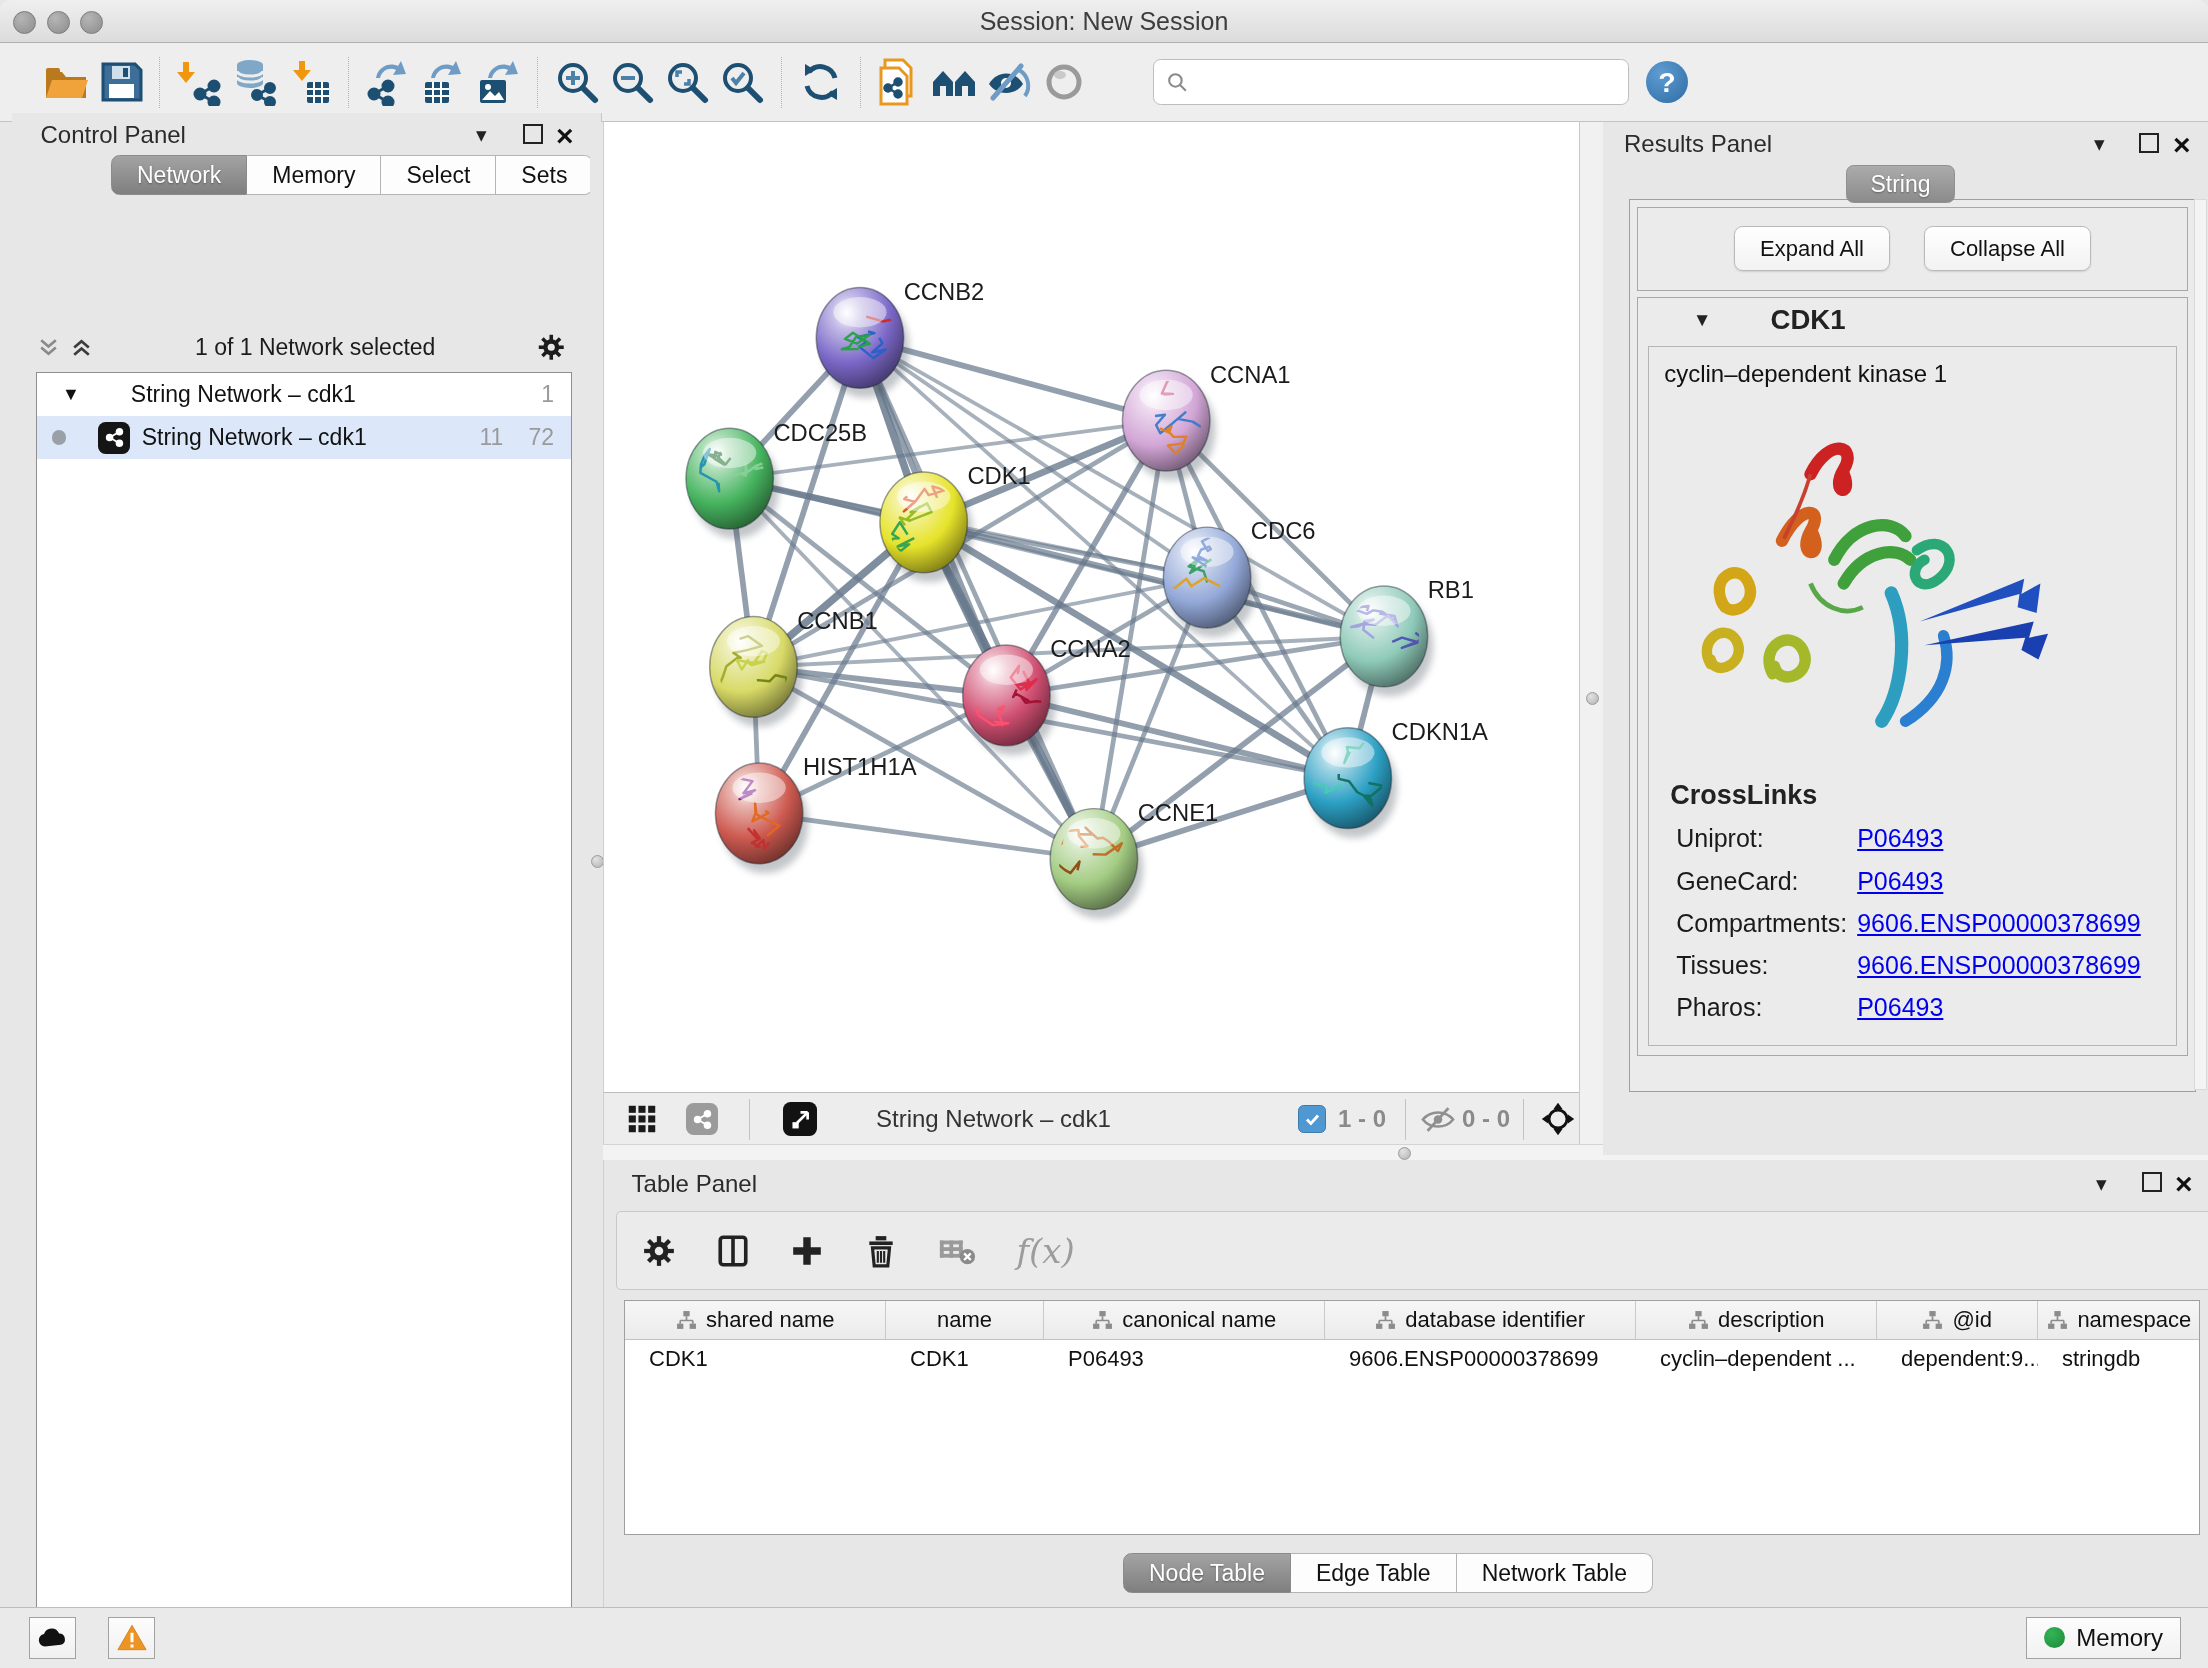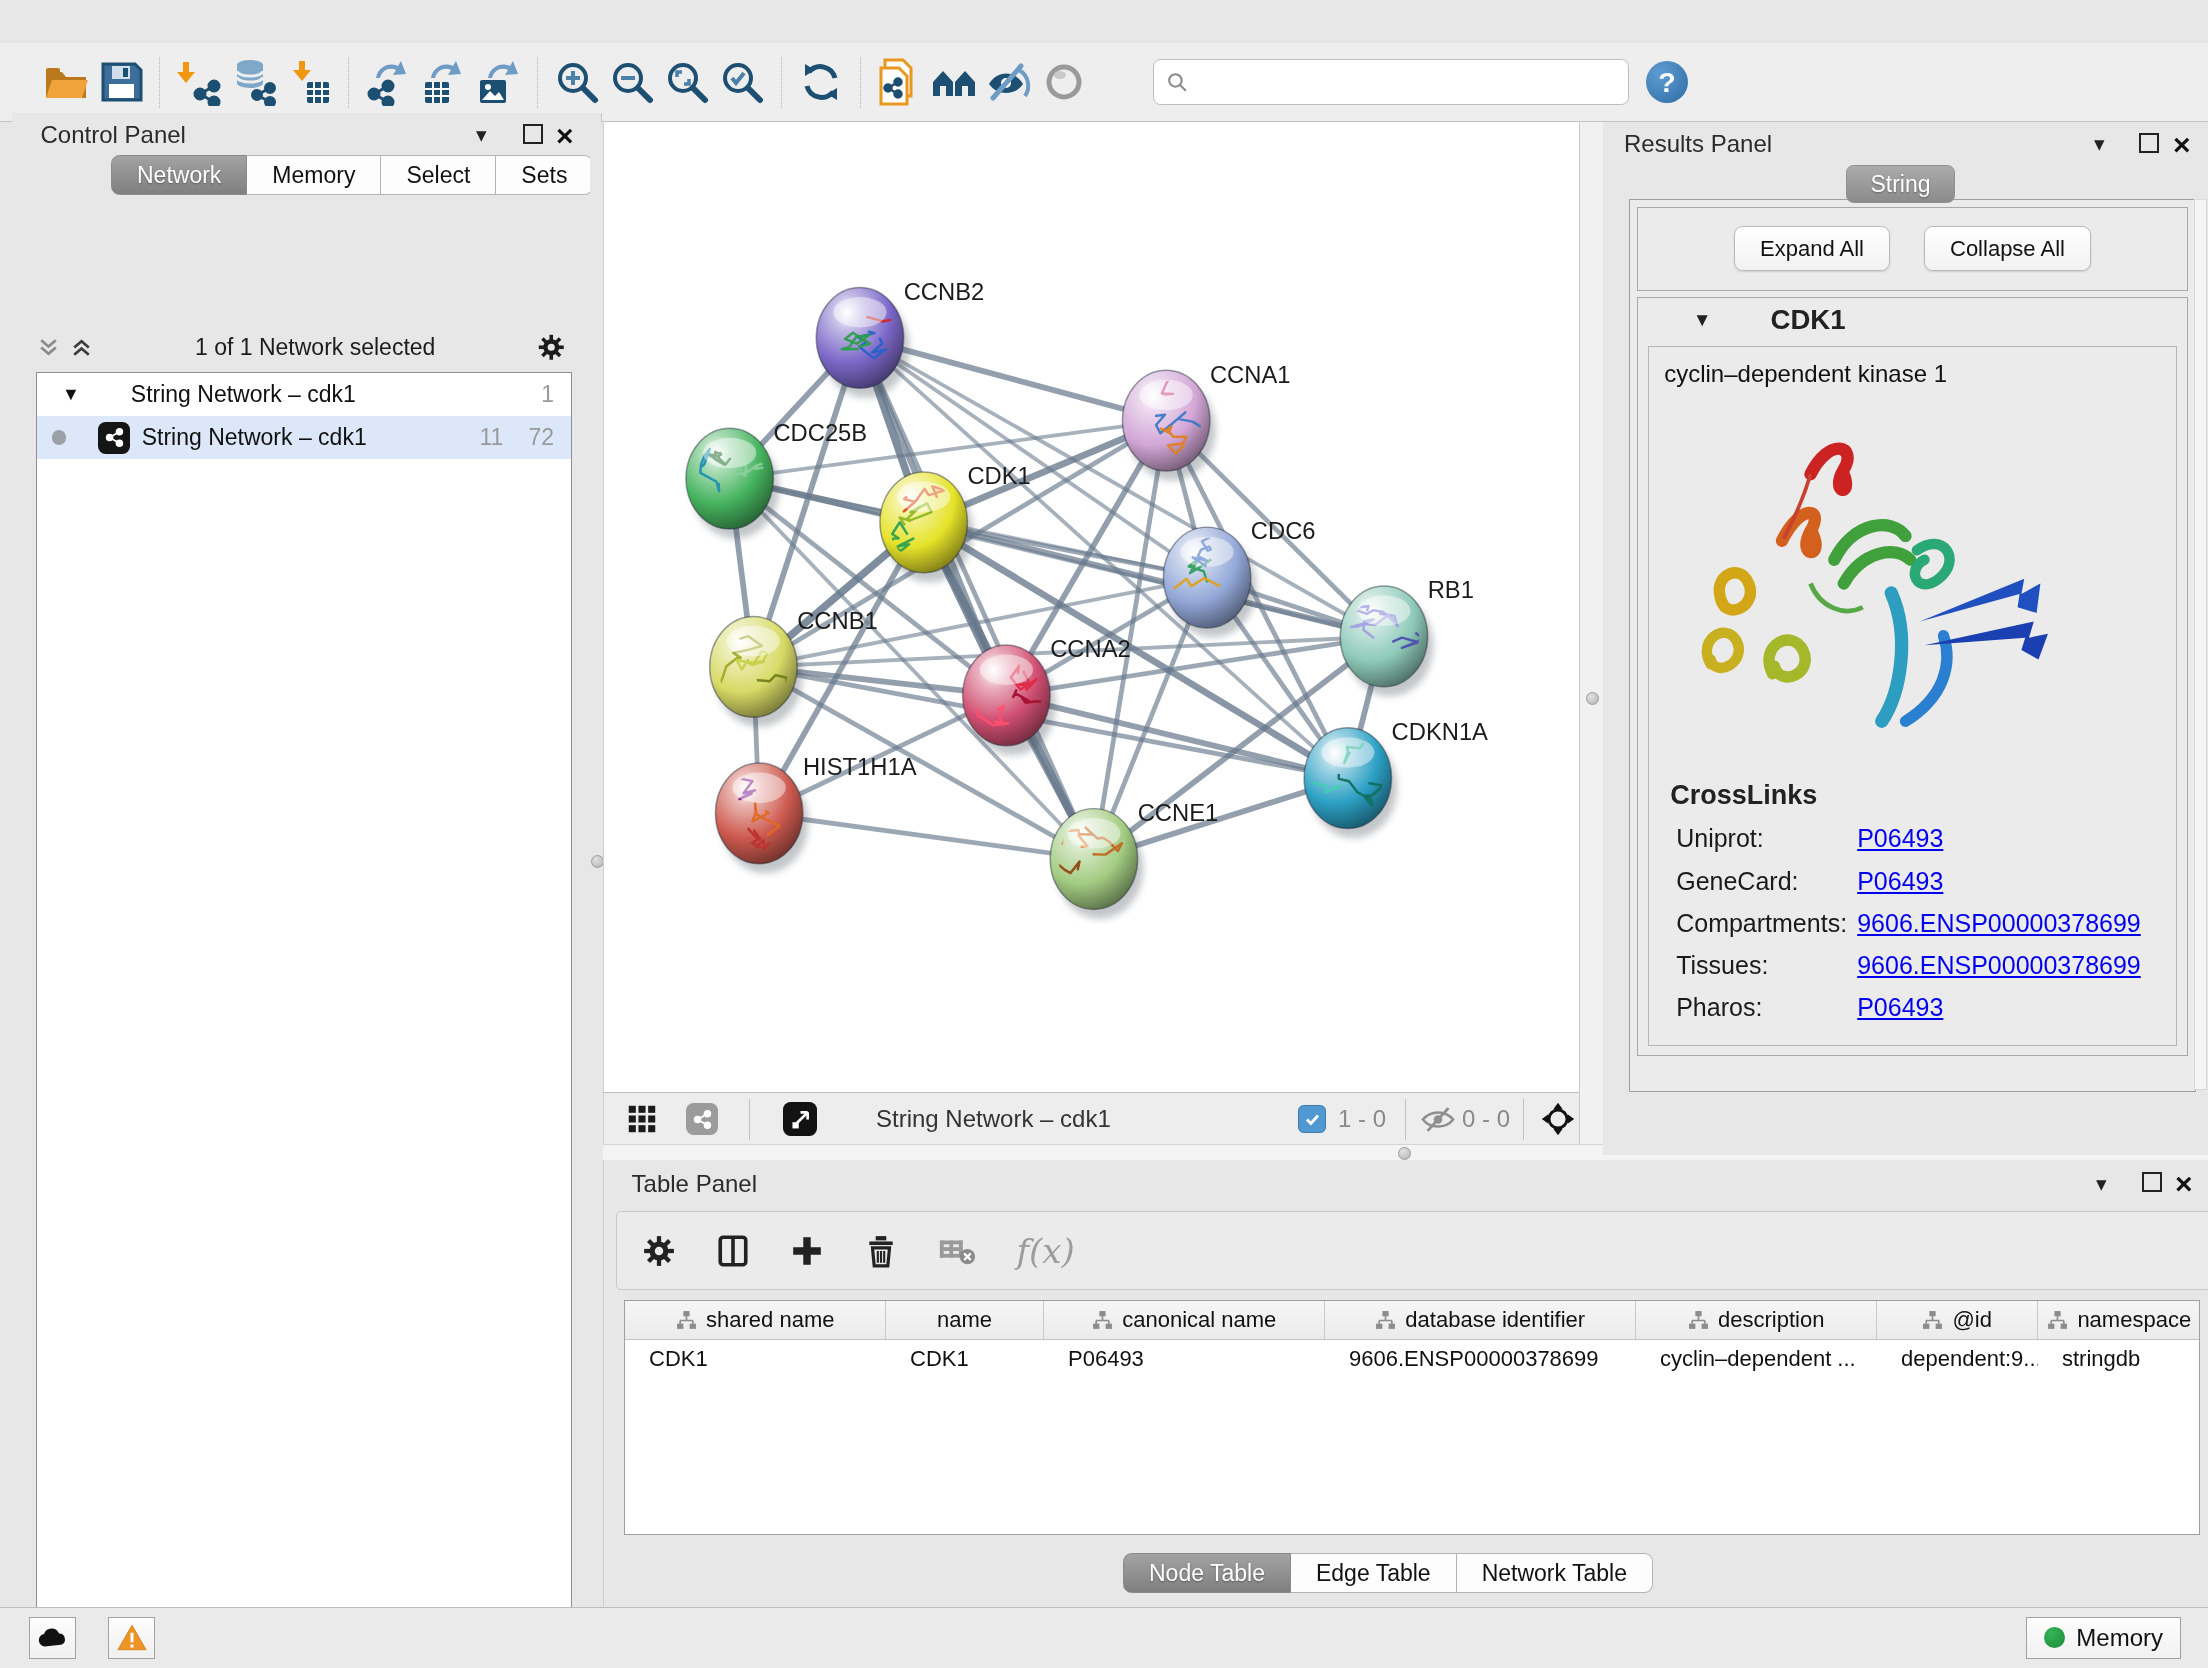--- a/index.html
+++ b/index.html
@@ -46,21 +46,21 @@
   .share-badge{width:32px;height:32px;border-radius:7.6px;background:#151515;display:flex;
                align-items:center;justify-content:center;}
   
   .canvas{left:603px;top:122px;width:976px;height:970px;background:#fff;border-left:1px solid #cfcfcf;}
   .canvas-bar{left:603px;top:1092px;width:976px;height:52px;background:#ededed;border-top:1px solid #bdbdbd;
               border-left:1px solid #cfcfcf;}
   .cb{position:absolute;top:0;height:52px;display:flex;align-items:center;}
   .vsep{position:absolute;top:5.7px;width:0;height:41px;border-left:1px solid #c2c2c2;}
   .graybadge{width:32px;height:32px;border-radius:7.6px;background:#9b9b9b;display:flex;align-items:center;justify-content:center;}
   .blackbadge{width:34px;height:34px;border-radius:7.6px;background:#121212;}
-  .dimtext{color:#8a8a8a;font-size:24px;}
+  .dimtext{color:#8a8a8a;font-size:24px;font-weight:bold;}
   
   .vsplit-r{left:1579px;top:122px;width:24px;height:1033px;background:#f1f1f1;border-left:1px solid #c9c9c9;}
   .hsplit{left:603px;top:1144px;width:1605px;height:16px;background:#f3f3f3;border-top:1px solid #d4d4d4;}
   .grip{position:absolute;width:11.4px;height:11.4px;border-radius:50%;
         background:radial-gradient(circle at 35% 30%,#e2e2e2,#b3b3b3);border:1px solid #9b9b9b;}
   .lsplit{left:590px;top:122px;width:13.3px;height:1486px;background:#e7e7e7;}
   
   .results-panel{left:1603px;top:122px;width:606px;height:1033px;background:#e7e7e7;}
   .rtab{position:absolute;left:243px;top:43px;width:107px;height:36px;border-radius:7.6px;
         background:linear-gradient(#ababab,#8b8b8b);color:#fff;font-size:23px;display:flex;
@@ -98,20 +98,26 @@
           border:1.9px solid #a2a2a2;display:flex;align-items:center;justify-content:center;}
   .mem-btn{position:absolute;right:27px;top:8.6px;height:40px;background:linear-gradient(#fdfdfd,#f1f1f1);
            border:1.9px solid #a2a2a2;display:flex;align-items:center;gap:11.4px;padding:0 17px;font-size:24px;color:#111;}
   .memdot{width:21px;height:21px;border-radius:50%;background:radial-gradient(circle at 35% 30%,#34b457,#1a8a38);}
 </style>
 </head>
 <body>
 
 <div class="app">
 
+  <div class="abs titlebar">
+    <div class="tl" style="left:13.3px"></div>
+    <div class="tl" style="left:47px"></div>
+    <div class="tl" style="left:80px"></div>
+    <div class="win-title">Session: New Session</div>
+  </div>
 
   <div class="abs toolbar">
     <div style="width:38px"></div>
     <div class="tb">
       <svg width="48" height="48" viewBox="0 0 48 48">
           <rect x="4" y="10" width="14" height="8" rx="2" fill="#b9791c"></rect>
           <path d="M4 14 h16 l4 5 h20 v21 h-40 z" fill="#b9791c"></path>
           <path d="M10 22 h36 l-6 18 h-36 z" fill="#f0a33a"></path>
         </svg>
     </div>

